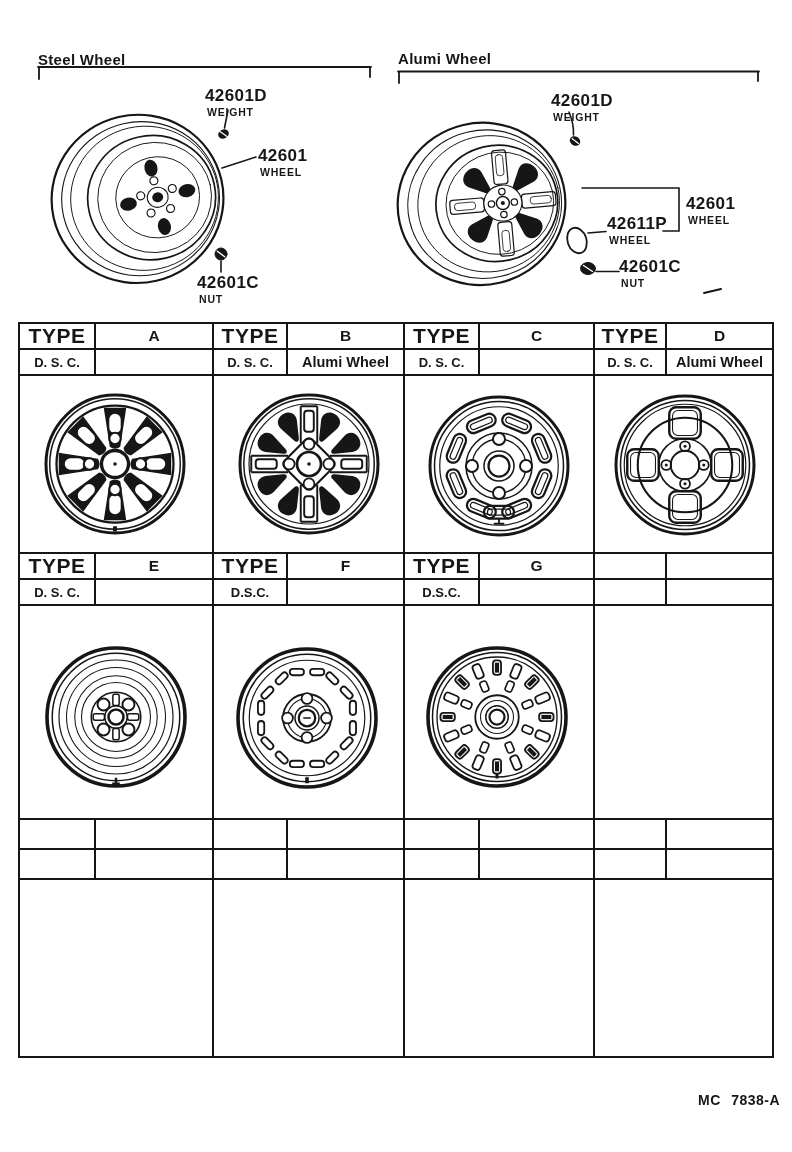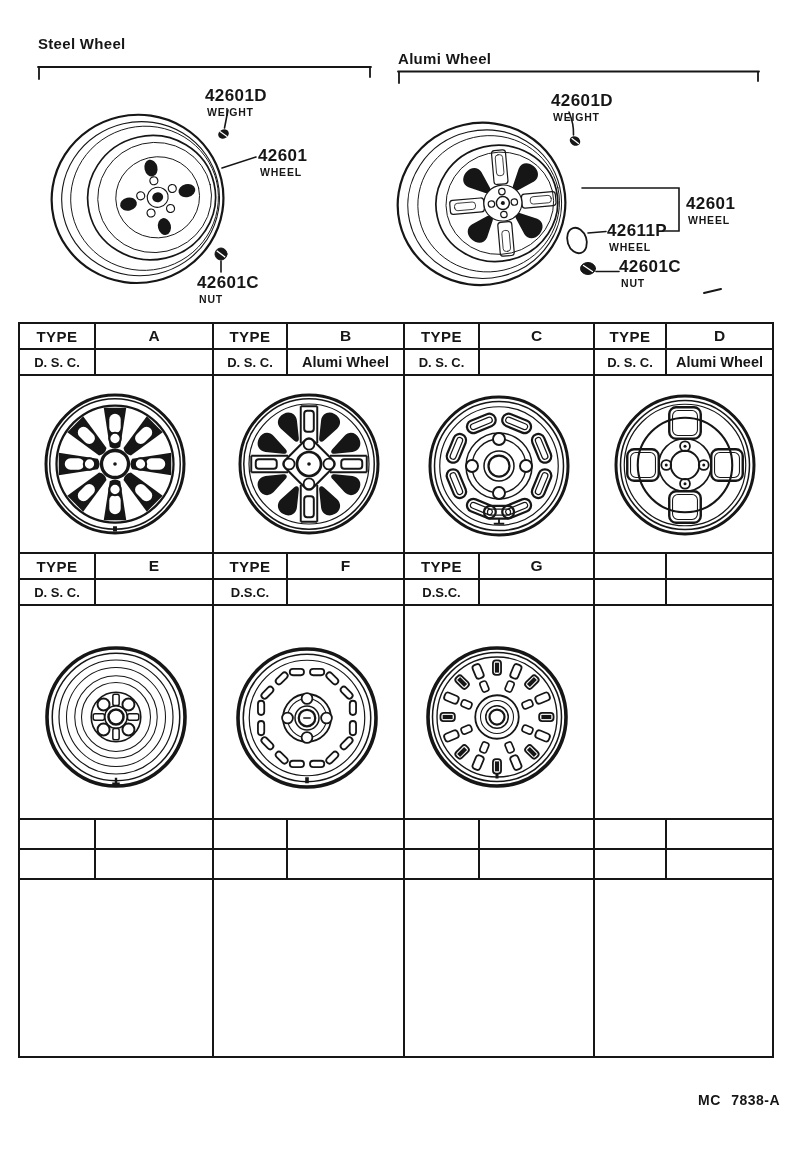--- a/index.html
+++ b/index.html
@@ -8,21 +8,21 @@
   .abs{position:absolute}
   .sec-title{position:absolute;font-size:15px;font-weight:700;letter-spacing:.3px;line-height:1}
   .plabel{position:absolute;line-height:1}
   .pnum{font-size:17px;font-weight:700;letter-spacing:.4px;line-height:1;white-space:nowrap}
   .pname{font-size:10.5px;font-weight:700;letter-spacing:.8px;line-height:1;margin-top:2.5px;margin-left:2px;white-space:nowrap}
   .tbl{position:absolute;left:18px;top:322px;width:756px;height:736px;border:2px solid #161616;box-sizing:border-box}
   .hl{position:absolute;left:0;right:0;height:2px;background:#161616}
   .vl{position:absolute;width:2px;background:#161616}
   .cell{position:absolute;display:flex;align-items:center;justify-content:center;
         font-weight:700;white-space:nowrap;overflow:hidden}
-  .type-label{font-size:15px;letter-spacing:.5px}
+  .type-label{font-size:21px;letter-spacing:.5px}
   .type-val{font-size:15.5px}
   .dsc-label{font-size:13px}
   .dsc-val{font-size:14.5px}
   .wheel{position:absolute}
   .footer{position:absolute;left:698px;top:1092px;font-size:14px;font-weight:700;
           letter-spacing:.5px;word-spacing:6px;white-space:pre}
 </style>
 </head>
 <body>
 
@@ -134,21 +134,21 @@
       </g>
       <g>
         <ellipse cx="588" cy="268.5" rx="7.5" ry="6" fill="#161616" stroke="none"></ellipse>
         <path d="M583.5,265.5 L592.5,271.5" stroke="#ffffff" stroke-width="1.4"></path>
         <ellipse cx="588" cy="268.5" rx="7.5" ry="6" stroke-width="1"></ellipse>
       </g>
       <path d="M704,293 L721,289" stroke-width="2"></path>
     </g>
   </svg>
 
-  <div class="sec-title" style="left:38px;top:36px">Steel Wheel</div>
+  <div class="sec-title" style="left:38px;top:52px">Steel Wheel</div>
   <div class="sec-title" style="left:398px;top:51px">Alumi Wheel</div>
 
   <div class="plabel" style="left:205px;top:87px">
     <div class="pnum">42601D</div>
     <div class="pname">WEIGHT</div>
   </div>
   <div class="plabel" style="left:258px;top:147px">
     <div class="pnum">42601</div>
     <div class="pname">WHEEL</div>
   </div>
@@ -158,21 +158,21 @@
   </div>
 
   <div class="plabel" style="left:551px;top:92px">
     <div class="pnum">42601D</div>
     <div class="pname">WEIGHT</div>
   </div>
   <div class="plabel" style="left:686px;top:195px">
     <div class="pnum">42601</div>
     <div class="pname">WHEEL</div>
   </div>
-  <div class="plabel" style="left:607px;top:222px">
+  <div class="plabel" style="left:607px;top:215px">
     <div class="pnum">42611P</div>
     <div class="pname">WHEEL</div>
   </div>
   <div class="plabel" style="left:619px;top:258px">
     <div class="pnum">42601C</div>
     <div class="pname">NUT</div>
   </div>
 
   <div class="tbl">
 

